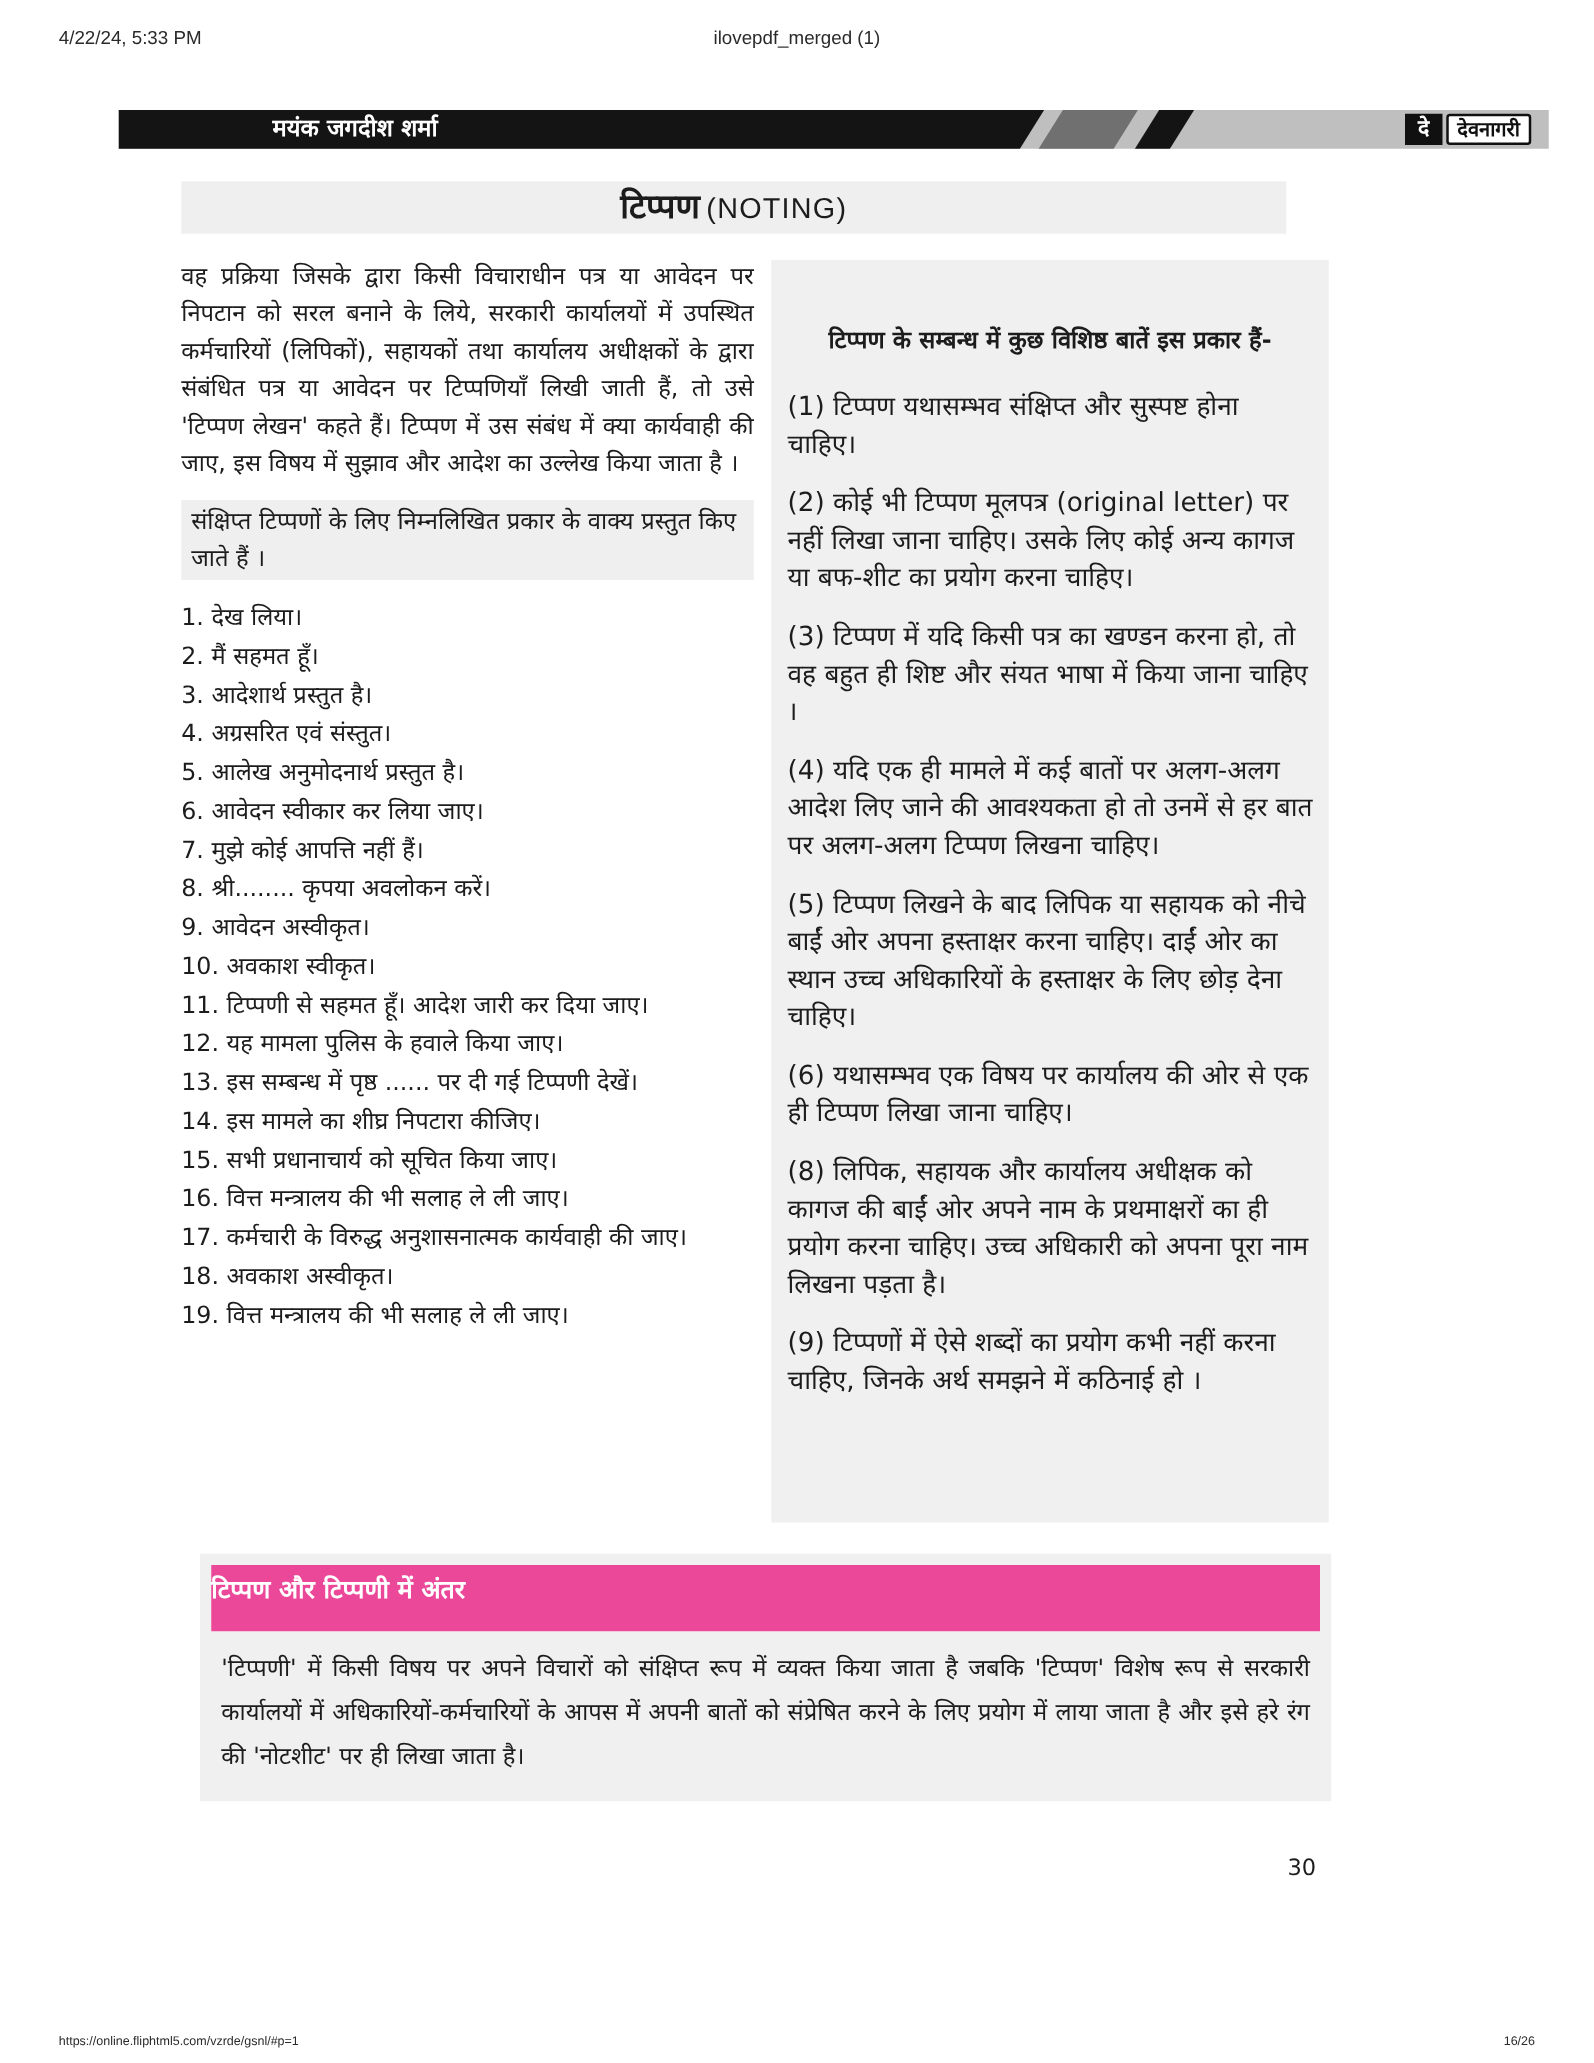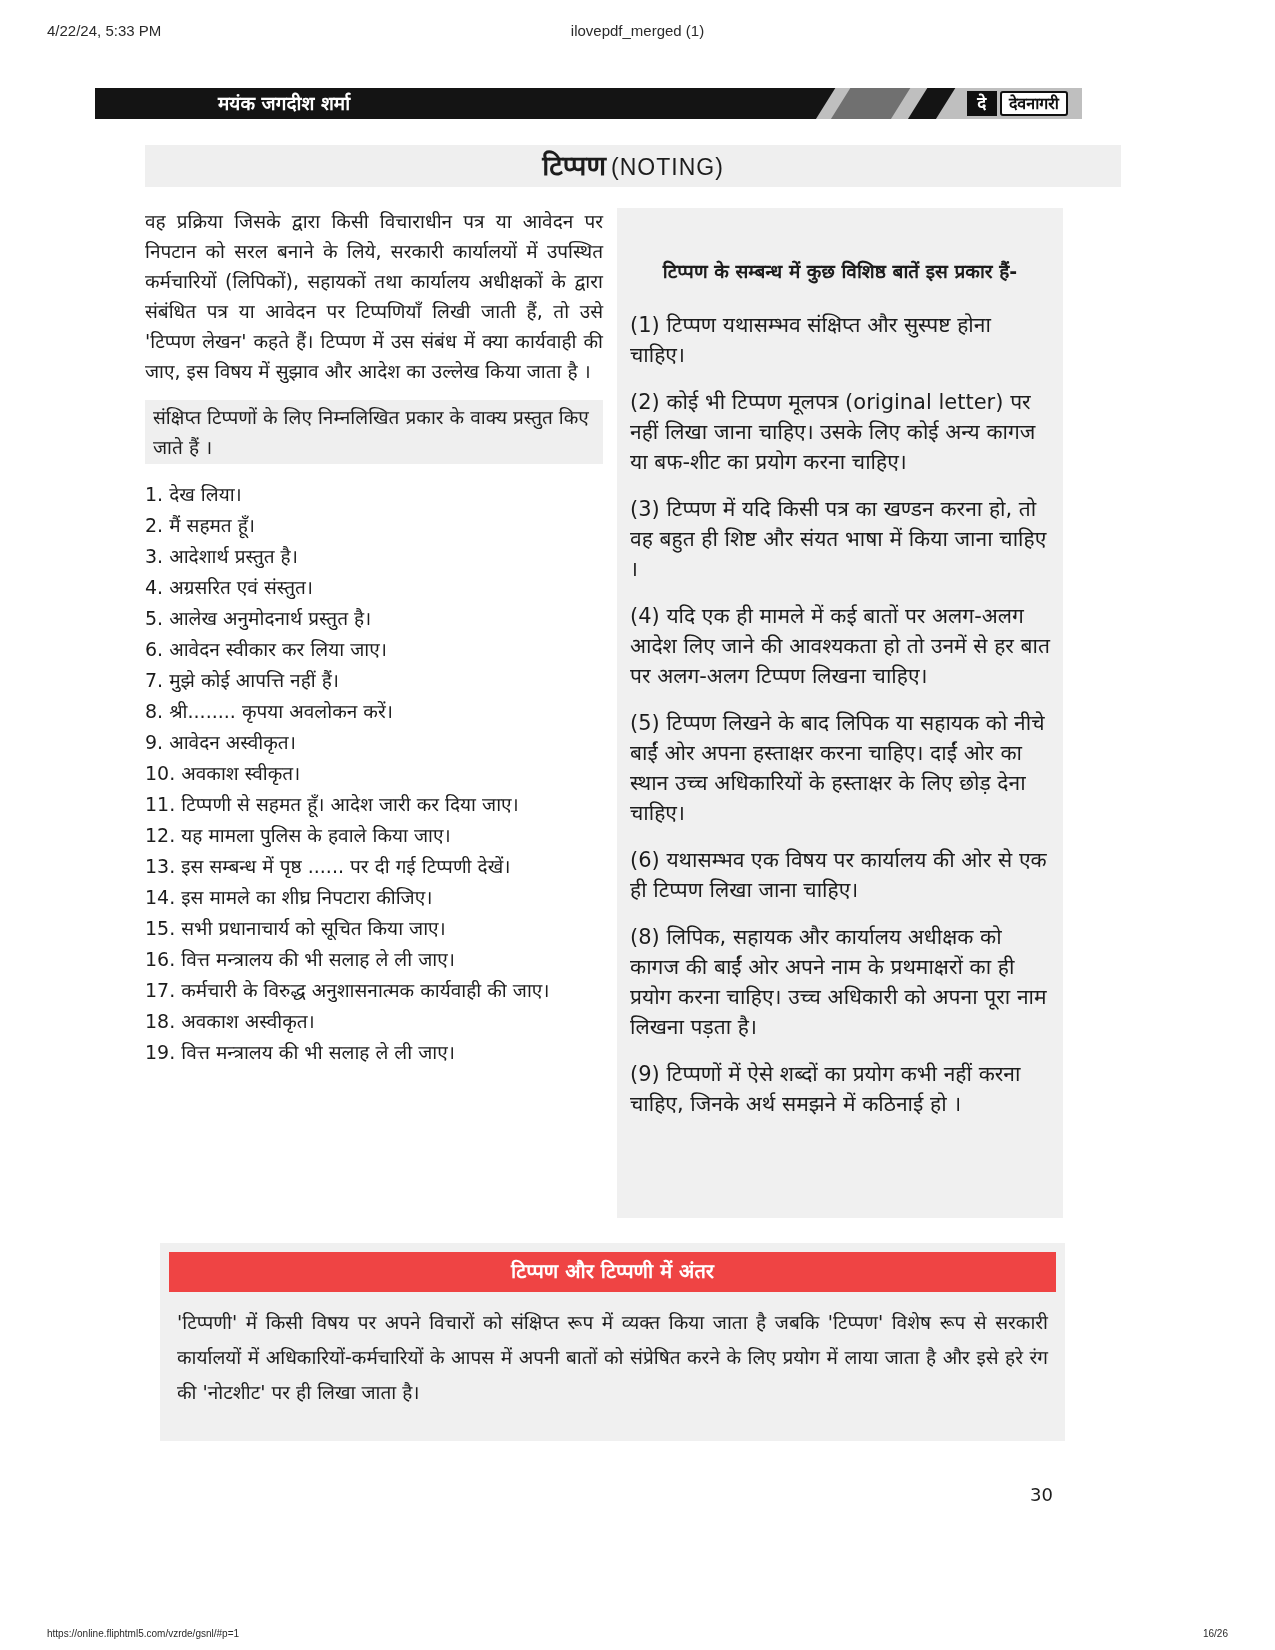--- a/index.html
+++ b/index.html
@@ -11,21 +11,21 @@
   }
   .print-meta {
     position:absolute; font-family:"Liberation Sans", sans-serif;
     font-size:15px; color:#2a2a2a;
   }
   .print-datetime { left:47px; top:22px; }
   .print-doctitle { left:0; right:0; top:22px; text-align:center; }
 
   
   .brand-bar {
-    position:absolute; left:95px; top:88px; width:987px; height:31px;
+    position:absolute; left:95px; top:88px; width:1144px; height:31px;
     background:#bfbfbf; overflow:hidden;
   }
   .bar-black   { position:absolute; left:-40px; top:-6px; width:770px; height:45px; background:#141414; transform:skewX(-32deg); }
   .bar-stripe1 { position:absolute; left:745px; top:-6px; width:60px;  height:45px; background:#707070; transform:skewX(-32deg); }
   .bar-stripe2 { position:absolute; left:822px; top:-6px; width:28px;  height:45px; background:#141414; transform:skewX(-32deg); }
   .brand-author {
     position:absolute; left:123px; top:0; line-height:31px;
     color:#ffffff; font-weight:bold; font-size:19px; z-index:2;
   }
   .brand-logo { position:absolute; right:14px; top:3px; height:25px; display:flex; align-items:center; z-index:2; }
@@ -33,21 +33,21 @@
     background:#101010; color:#ffffff; min-width:30px; height:25px;
     text-align:center; font-weight:bold; font-size:17px; line-height:25px; padding:0 3px;
   }
   .logo-name {
     background:#ffffff; border:2px solid #101010; border-radius:3px;
     font-weight:bold; font-size:16px; line-height:19px; padding:1px 7px; margin-left:3px; color:#101010;
   }
 
   
   .title-bar {
-    position:absolute; left:145px; top:145px; width:976px; height:42px;
+    position:absolute; left:145px; top:145px; width:884px; height:42px;
     background:#efefef; text-align:center; line-height:42px; white-space:nowrap;
   }
   .title-hi { font-size:27px; font-weight:bold; }
   .title-en { font-size:23px; font-family:"Liberation Sans", sans-serif; letter-spacing:1px; }
 
   
   .left-col { position:absolute; left:145px; top:206px; width:458px; }
   .intro { font-size:19px; line-height:30px; text-align:justify; }
   .highlight {
     margin-top:14px; background:#efefef; padding:2px 8px;
@@ -63,22 +63,22 @@
   }
   .notes-heading { font-size:19px; font-weight:bold; text-align:center; margin-bottom:26px; }
   .note-point { font-size:21px; line-height:30px; margin-bottom:17px; text-align:left; }
 
   
   .diff-box {
     position:absolute; left:160px; top:1243px; width:905px; height:198px;
     background:#f0f0f0; padding:9px;
   }
   .diff-title {
-    background:#ef4444; color:#ffffff; text-align:center; font-weight:bold;
-    font-size:20px; height:40px; line-height:39px;
+    background:#ec4899; color:#ffffff; text-align:left; font-weight:bold;
+    font-size:20px; height:53px; line-height:39px;
   }
   .diff-body { padding:13px 8px 0; font-size:19px; line-height:35px; text-align:justify; }
 
   .page-number { position:absolute; left:1030px; top:1484px; font-size:18px; color:#1c1c1c; }
 
   .print-footer {
     position:absolute; top:1594px; font-family:"Liberation Sans", sans-serif;
     font-size:10px; color:#2a2a2a;margin-top:34px;
   }
   .footer-url { left:47px; }

